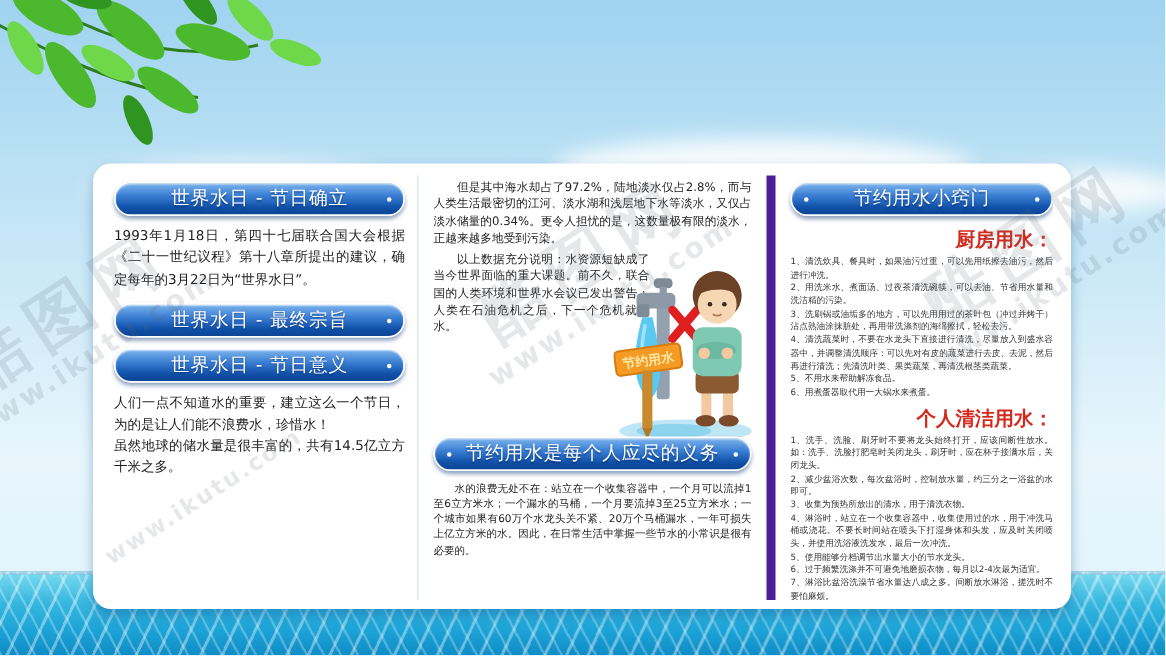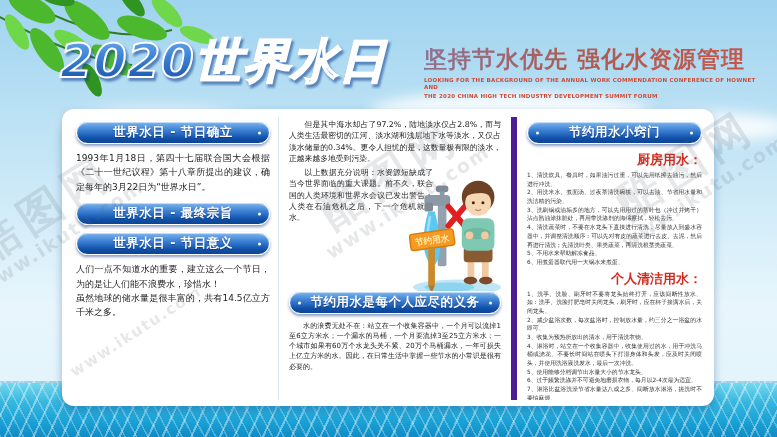--- a/index.html
+++ b/index.html
@@ -40,21 +40,21 @@
     display:flex;box-sizing:border-box;padding:8px 12px 6px 12px;}
   .col{box-sizing:border-box;overflow:hidden;}
   .col-left{width:205px;padding:2px 8px 0 2px;border-right:1px solid #dbe7f2;}
   .col-mid{width:238px;padding:2px 10px 0 10px;border-right:6px solid #4c1d95;position:relative;}
   .col-right{flex:1;padding:2px 0 0 10px;}
   
   .pill{position:relative;height:21px;border-radius:12px;margin:2px 0 7px 0;
     background:linear-gradient(180deg,#7db4ec 0%,#3b7fd4 40%,#1050a8 78%,#0c4494 100%);
     border:1px solid #ffffff;box-shadow:0 2px 3px rgba(0,40,110,.45), inset 0 1px 1px rgba(255,255,255,.6);
     display:flex;align-items:center;justify-content:center;}
-  .pill span{color:#ffffff;font-weight:700;font-size:12.5px;letter-spacing:.5px;text-shadow:0 1px 1px rgba(0,30,90,.5);}
+  .pill span{color:#ffffff;font-weight:400;font-size:12.5px;letter-spacing:.5px;text-shadow:0 1px 1px rgba(0,30,90,.5);}
   .pill::after{content:"";position:absolute;right:8px;top:50%;transform:translateY(-50%);
     width:3px;height:3px;border-radius:50%;background:#fff;}
   .pill.dots-both::before{content:"";position:absolute;left:8px;top:50%;transform:translateY(-50%);
     width:3px;height:3px;border-radius:50%;background:#fff;}
   
   .left-body{font-size:9px;line-height:1.6;color:#1c1c1c;white-space:pre-line;margin:0 0 8px 0;text-align:justify;}
   .mid-top{position:relative;height:170px;}
   .mp{font-size:7.8px;line-height:1.45;color:#222;text-indent:2em;margin:0 0 3px 0;text-align:justify;}
   .mp.narrow{margin-right:68px;}
   .mp.small{font-size:7px;margin:0 0 3px 0;}
@@ -99,28 +99,20 @@
       <ellipse cx="175" cy="22" rx="20" ry="8" transform="rotate(45 175 22)"></ellipse>
       <ellipse cx="205" cy="45" rx="18" ry="7" transform="rotate(20 205 45)"></ellipse>
     </g>
     <g fill="#2f9420">
       <ellipse cx="65" cy="8" rx="18" ry="7" transform="rotate(15 65 8)"></ellipse>
       <ellipse cx="140" cy="12" rx="18" ry="7" transform="rotate(50 140 12)"></ellipse>
       <ellipse cx="100" cy="90" rx="18" ry="7" transform="rotate(65 100 90)"></ellipse>
     </g>
   </svg>
 
-  <div class="header">
-    <div class="title">2020世界水日</div>
-    <div class="slogan-wrap">
-      <div class="slogan">坚持节水优先 强化水资源管理</div>
-      <div class="sub-en">LOOKING FOR THE BACKGROUND OF THE ANNUAL WORK COMMENDATION CONFERENCE OF HOWNET AND</div>
-      <div class="sub-en">THE 2020 CHINA HIGH TECH INDUSTRY DEVELOPMENT SUMMIT FORUM</div>
-    </div>
-  </div>
 
   <div class="panel">
 
     <div class="col col-left">
 
         <div class="section">
           <div class="pill">
             <span>世界水日 - 节日确立</span>
           </div>
           <div class="left-body">1993年1月18日，第四十七届联合国大会根据《二十一世纪议程》第十八章所提出的建议，确定每年的3月22日为“世界水日”。</div>

